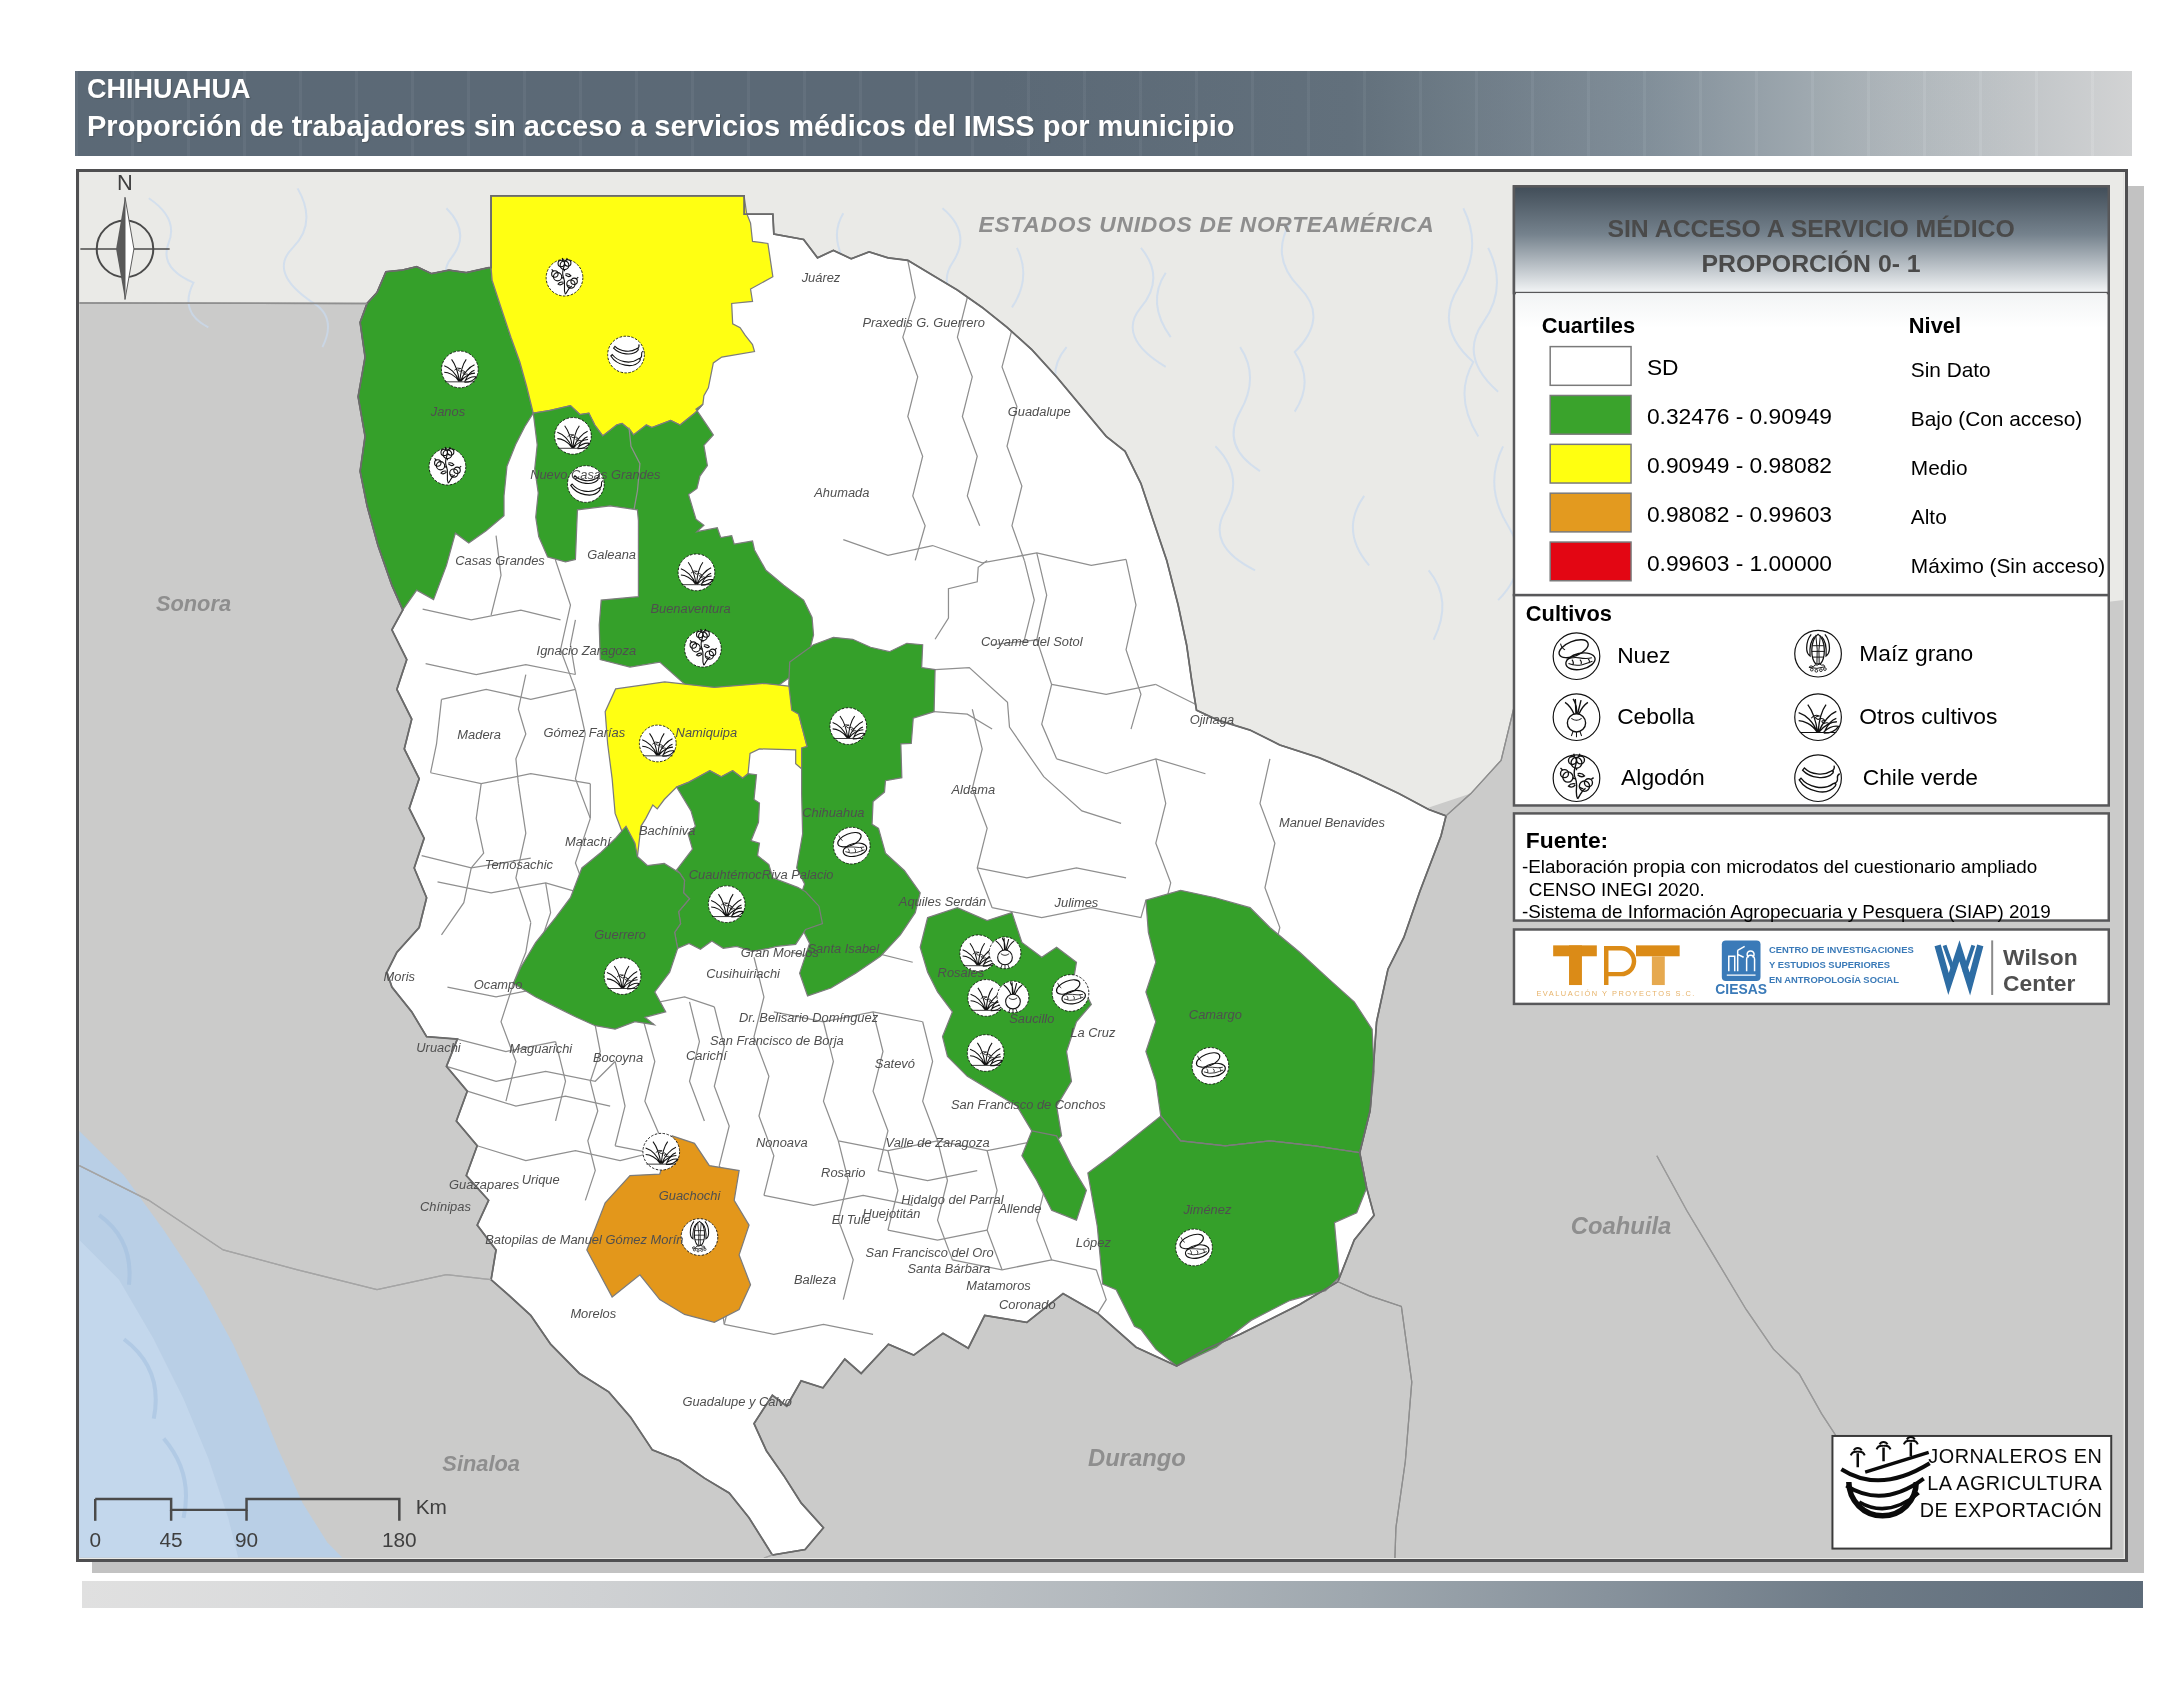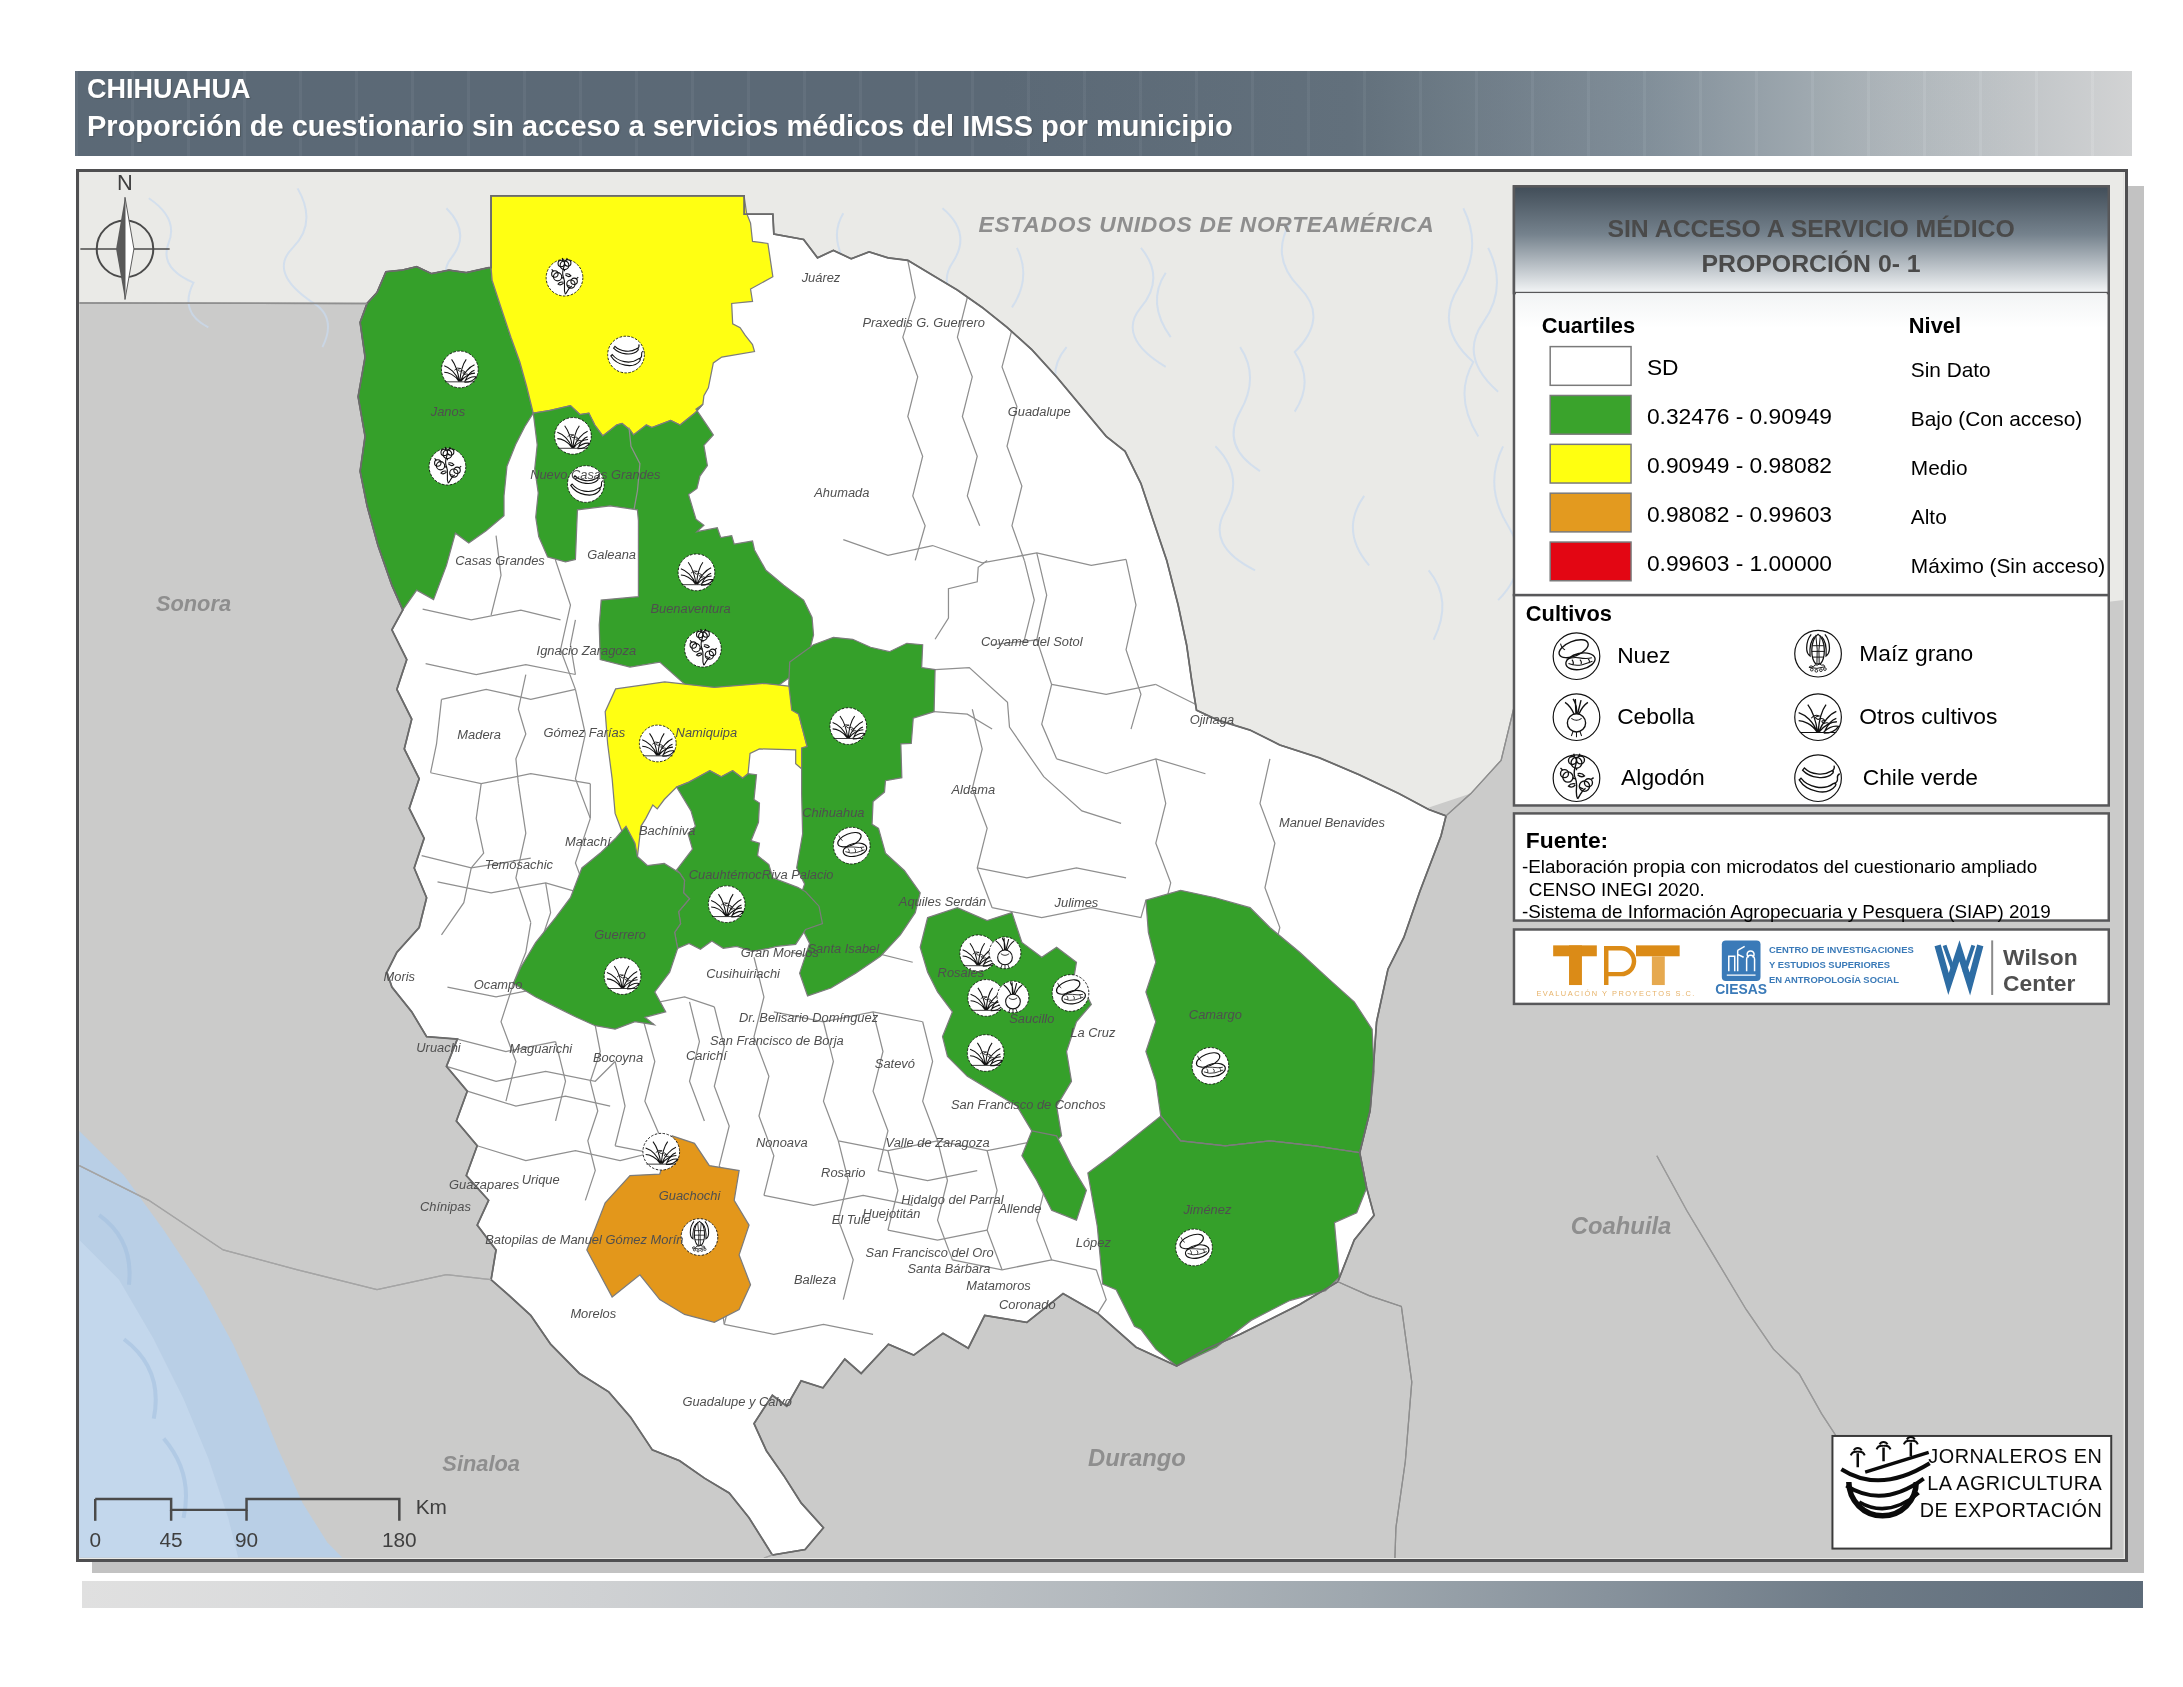--- a/index.html
+++ b/index.html
@@ -10,21 +10,21 @@
 #h2{position:absolute;left:12px;top:39px;color:#fff;font-weight:bold;font-size:29px;text-shadow:1px 1px 1px rgba(60,60,60,.4);}
 #mapshadow{position:absolute;left:92px;top:186px;width:2052px;height:1387px;background:#c2c2c2;}
 #mapframe{position:absolute;left:76px;top:169px;width:2052px;height:1393px;background:#e9e9e6;border:3.5px solid #4f4f51;box-sizing:border-box;}
 #footerbar{position:absolute;left:82px;top:1581px;width:2061px;height:27px;
 background:linear-gradient(90deg,#e0e0e0 0%,#d9dadb 12%,#cfd1d3 25%,#c2c6c9 38%,#b2b8bd 50%,#9ea7ae 62%,#87929c 74%,#6e7b87 86%,#5d6b79 100%);}
 </style></head><body>
 <div id="page">
 <div id="header">
       <div class="bands"></div>
       <div id="h1">CHIHUAHUA</div>
-      <div id="h2">Proporción de cuestionario sin acceso a servicios médicos del IMSS por municipio</div>
+      <div id="h2">Proporción de trabajadores sin acceso a servicios médicos del IMSS por municipio</div>
     </div>
 <div id="mapshadow"></div>
 <div id="mapframe"></div>
 <svg id="map" style="position:absolute;left:79px;top:172px;" width="2045" height="1386" viewBox="160 347 4121 2794">
 <rect x="160" y="347" width="4121" height="2794" fill="#cbcbca"></rect>
 <polygon points="160,347 4281,347 4281,1210 3070,1352 3026,1533 2965,1600 2856,1636 2880,1632 2820,1600 2740,1562 2660,1528 2580,1502 2520,1472 2455,1452 2412,1432 2402,1370 2392,1300 2375,1220 2352,1130 2325,1050 2300,975 2268,910 2230,880 2180,820 2130,760 2080,705 2030,660 1980,620 1930,585 1880,555 1830,525 1790,520 1752,508 1716,522 1680,505 1648,520 1620,483 1560,472 1558,432 1500,432 1500,395 990,395 990,540 985,540 940,550 905,545 870,552 840,538 810,545 778,548 760,590 740,612 160,611" fill="#eaeae7"></polygon>
 <path d="M300,400 q60,40 40,90 t50,80 q-30,60 30,90" fill="none" stroke="#c9daf0" stroke-width="4" opacity="0.7"></path>
 <path d="M600,380 q40,70 -10,120 t40,110 q50,30 20,90" fill="none" stroke="#c9daf0" stroke-width="4" opacity="0.7"></path>
 <path d="M900,420 q50,50 10,100 t60,100" fill="none" stroke="#c9daf0" stroke-width="4" opacity="0.7"></path>
 <path d="M1300,400 q-40,60 20,110 t-20,120" fill="none" stroke="#c9daf0" stroke-width="4" opacity="0.7"></path>

